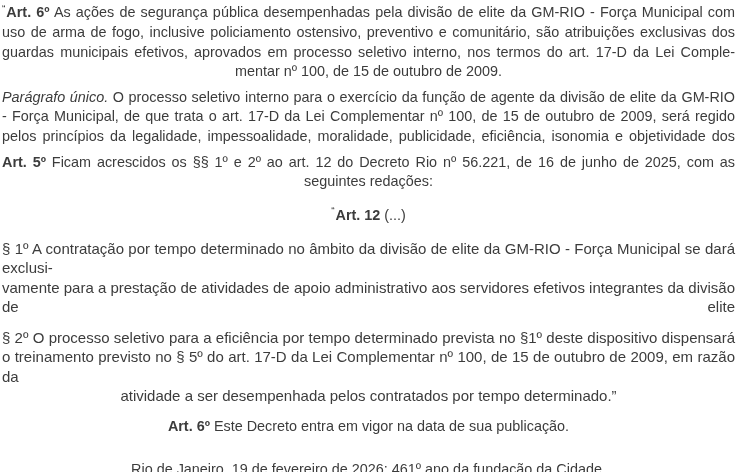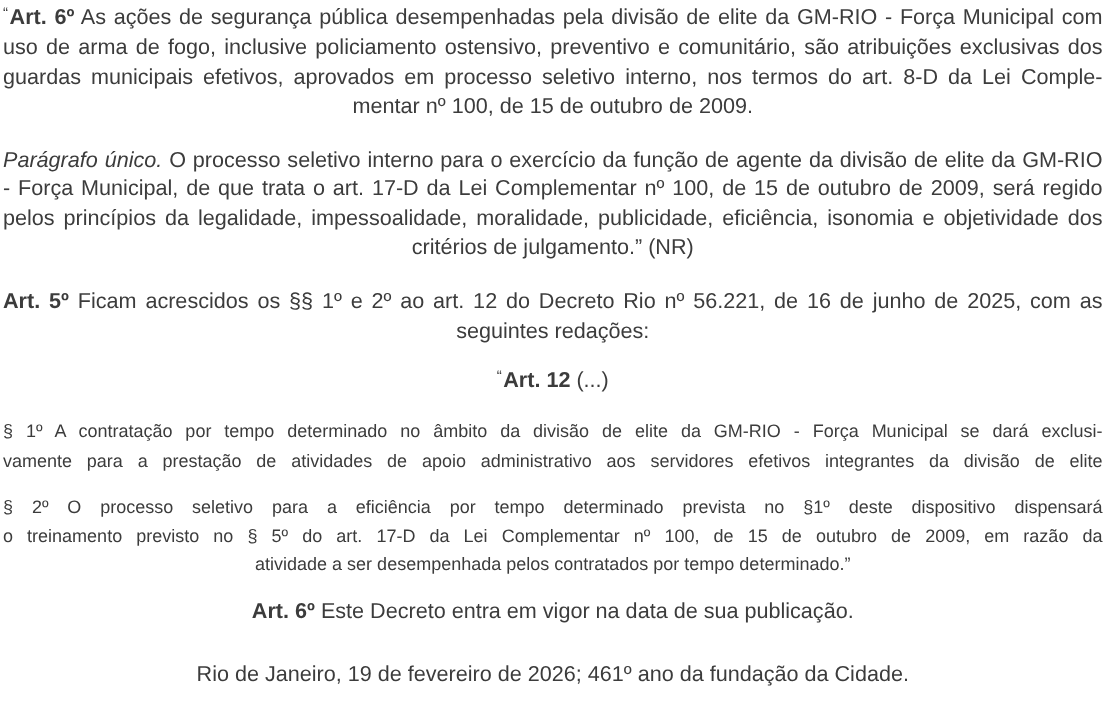--- a/index.html
+++ b/index.html
@@ -13,48 +13,47 @@
     width: 742px; height: 472px;
     padding: 3px 7px 0 2px;
     font-family: "Liberation Sans", "DejaVu Sans", sans-serif;
     font-size: 14.4px;
     line-height: 19.3px;
     color: #3c3c3c;
   }
   .para { margin: 0; }
   .line { display: block; text-align: center; }
   .jl { text-align: justify; text-align-last: justify; }
-  .cond { font-size: 12px; }
+  .cond { font-size: 15px; }
   .lead { font-weight: bold; }
   .ilead { font-style: italic; }
   .oq { font-size: 0.7em; position: relative; top: -0.42em; padding-right: 1px; }
   .center { text-align: center; margin-top: 23px; }
   .bold { font-weight: bold; }
-  .m17 { margin-top: 17px; }
+  .m17 { margin-top: 7px; }
   .m14 { margin-top: 14px; }
   .m13 { margin-top: 13px; }
   .m12 { margin-top: 12px; }
 </style>
 </head>
 <body>
 
 <main class="doc">
 
   <div class="para">
     <div class="line jl"><span class="oq">“</span><b class="lead">Art. 6º</b><span> As ações de segurança pública desempenhadas pela divisão de elite da GM-RIO - Força Municipal com</span></div>
     <div class="line jl">uso de arma de fogo, inclusive policiamento ostensivo, preventivo e comunitário, são atribuições exclusivas dos</div>
-    <div class="line jl">guardas municipais efetivos, aprovados em processo seletivo interno, nos termos do art. 8-D da Lei Comple-</div>
+    <div class="line jl">guardas municipais efetivos, aprovados em processo seletivo interno, nos termos do art. 17-D da Lei Comple-</div>
     <div class="line">mentar nº 100, de 15 de outubro de 2009.</div>
   </div>
 
   <div class="para m17">
     <div class="line jl"><i class="ilead">Parágrafo único.</i><span> O processo seletivo interno para o exercício da função de agente da divisão de elite da GM-RIO</span></div>
     <div class="line jl">- Força Municipal, de que trata o art. 17-D da Lei Complementar nº 100, de 15 de outubro de 2009, será regido</div>
     <div class="line jl">pelos princípios da legalidade, impessoalidade, moralidade, publicidade, eficiência, isonomia e objetividade dos</div>
-    <div class="line">critérios de julgamento.” (NR)</div>
   </div>
 
   <div class="para m17">
     <div class="line jl"><b class="lead">Art. 5º</b><span> Ficam acrescidos os §§ 1º e 2º ao art. 12 do Decreto Rio nº 56.221, de 16 de junho de 2025, com as</span></div>
     <div class="line">seguintes redações:</div>
   </div>
 
   <div class="para m14">
     <div class="line"><span class="oq">“</span><b class="lead">Art. 12</b><span> (...)</span></div>
   </div>

